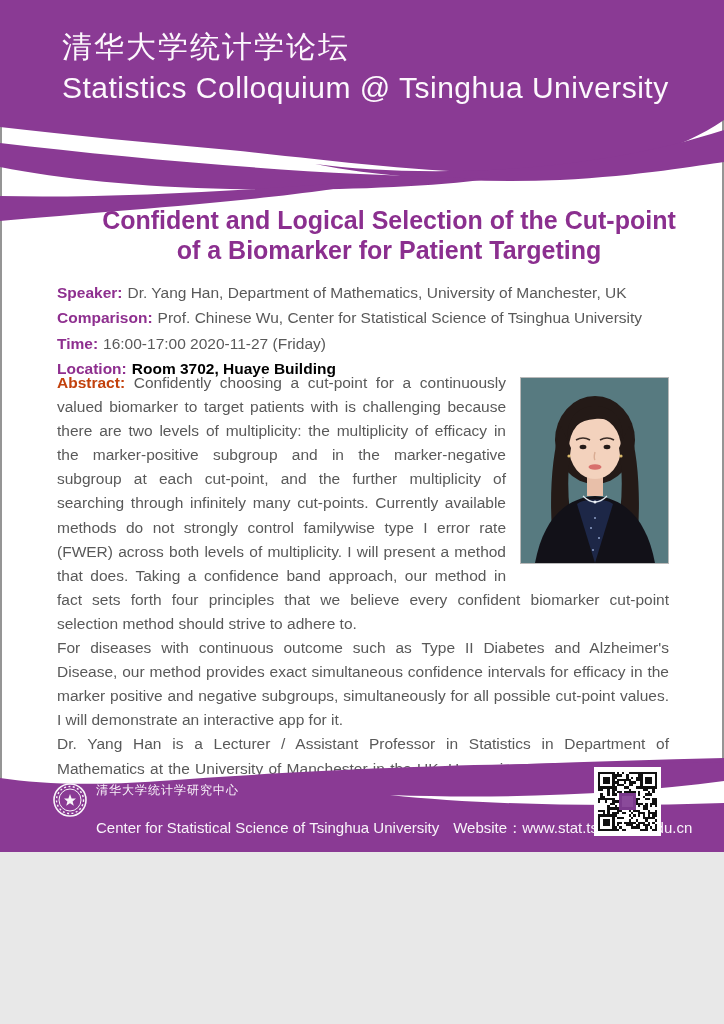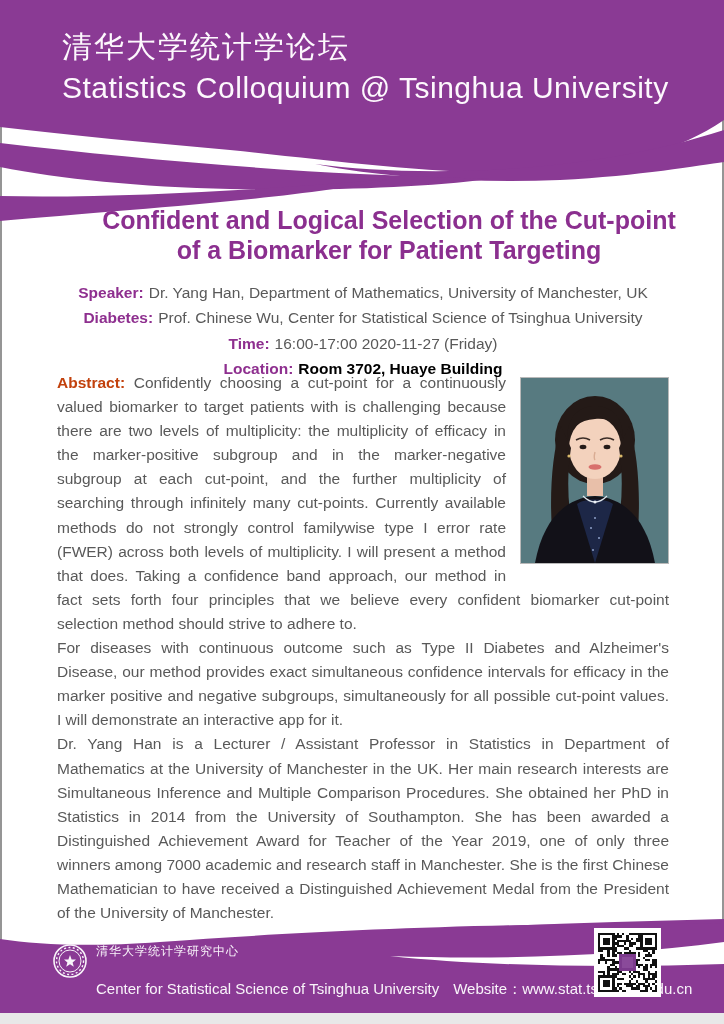--- a/index.html
+++ b/index.html
@@ -1,33 +1,33 @@
 <!DOCTYPE html>
 <html><head>
 <meta charset="utf-8">
 <style>
   html,body{margin:0;padding:0;background:#e8e8e8;}
   .page{
-    position:relative;width:724px;height:1013px;margin:0 auto;
+    position:relative;width:724px;height:852px;margin:0 auto;
     background:#ffffff;overflow:hidden;
     box-shadow: inset 0 0 0 2px #959595;
     font-family:"Liberation Sans","DejaVu Sans",sans-serif;
   }
   svg{display:block;}
   
   .top-wave{position:absolute;top:0;left:0;width:724px;height:240px;pointer-events:none;}
   .header-text{position:absolute;left:62px;top:28px;color:#fdf8fd;z-index:2;}
   .header-zh{font-size:30px;font-weight:400;letter-spacing:2px;line-height:38px;}
   .header-en{font-size:30px;font-weight:300;letter-spacing:.5px;line-height:40px;margin-top:2px;}
   
   .talk-title{position:absolute;top:206px;left:0;width:724px;text-align:center;
     color:#8b2f8f;font-weight:bold;font-size:25px;line-height:29.5px;z-index:2;padding-left:27px;}
   
   .info-block{position:absolute;top:280px;left:57px;width:612px;font-size:15.5px;}
-  .info-row{line-height:25.4px;color:#595959;text-align:center;}
+  .info-row{line-height:25.4px;color:#595959;}
   .info-label{color:#8e2f8f;font-weight:bold;margin-right:5px;}
   .info-value.bold{font-weight:bold;color:#000000;}
   
   .body-flow{position:absolute;top:371px;left:57px;width:612px;
     font-size:15.5px;line-height:24.1px;color:#595959;text-align:justify;}
   .body-flow p{margin:0;}
   .inline-label{color:#c2410c;font-weight:bold;}
   .photo-frame{
     float:right;width:147px;height:185px;margin:6px 0 6px 14px;
     border:1px solid #b9b9b9;background:#577a80;overflow:hidden;
@@ -70,21 +70,21 @@
   <div class="talk-title">
     <div>Confident and Logical Selection of the Cut-point</div>
     <div>of a Biomarker for Patient Targeting</div>
   </div>
 
   <div class="info-block">
     <div class="info-row">
       <span class="info-label">Speaker:</span><span class="info-value">Dr. Yang Han, Department of Mathematics, University of Manchester, UK</span>
     </div>
     <div class="info-row">
-      <span class="info-label">Diabetes:</span><span class="info-value">Prof. Chinese Wu,  Center for Statistical Science of Tsinghua University</span>
+      <span class="info-label">Comparison:</span><span class="info-value">Prof. Chinese Wu,  Center for Statistical Science of Tsinghua University</span>
     </div>
     <div class="info-row">
       <span class="info-label">Time:</span><span class="info-value">16:00-17:00 2020-11-27 (Friday)</span>
     </div>
     <div class="info-row">
       <span class="info-label">Location:</span><span class="info-value bold">Room 3702, Huaye Building</span>
     </div>
   </div>
 
   <div class="body-flow">

